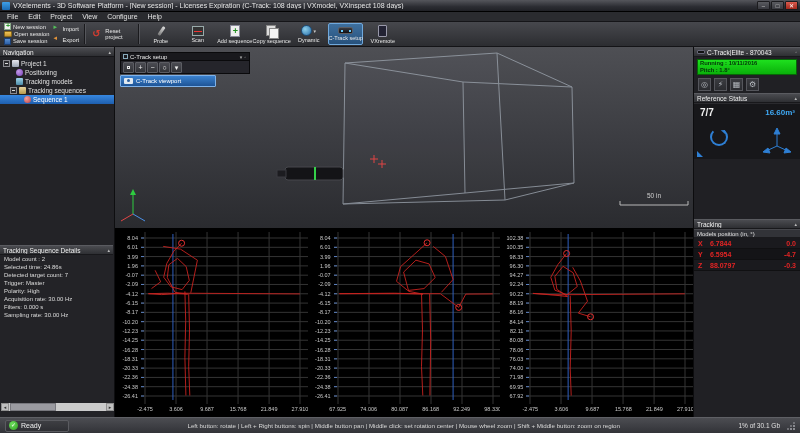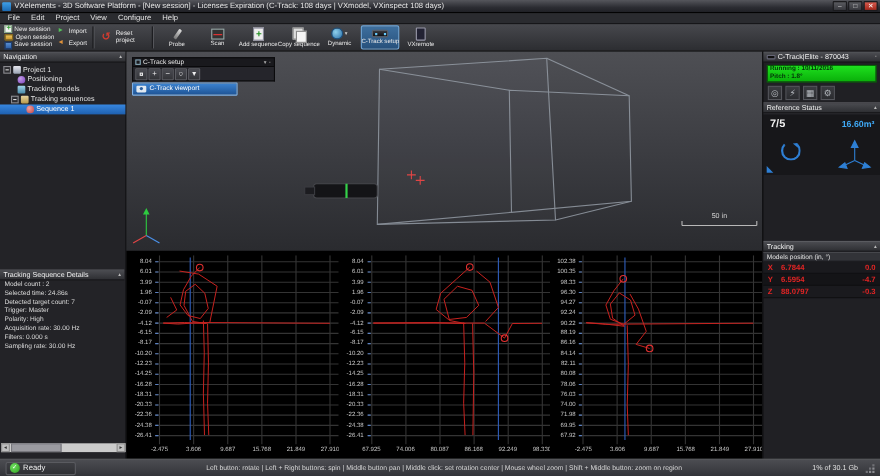--- a/index.html
+++ b/index.html
@@ -585,21 +585,21 @@
       <div class="sensor">◎</div>
       <div class="sensor">⚡</div>
       <div class="sensor">▦</div>
       <div class="sensor">⚙</div>
     </div>
     <div class="panel-hdr">
       <span class="t">Reference Status</span>
       <span class="collapse">▴</span>
     </div>
     <div class="ref-box">
-      <span class="ref-count">7/5</span>
+      <span class="ref-count">7/7</span>
       <span class="ref-vol">16.60m³</span>
       <span class="ref-rot"></span>
       <svg class="ref-triad" width="34" height="28">
         <g stroke="#2e7fd4" fill="#2e7fd4">
           <line x1="17" y1="20" x2="17" y2="6"></line>
           <polygon points="14,8 20,8 17,2"></polygon>
           <line x1="17" y1="20" x2="4" y2="26"></line>
           <polygon points="8,22 10,27 3,26"></polygon>
           <line x1="17" y1="20" x2="30" y2="26"></line>
           <polygon points="26,22 31,26 24,27"></polygon>

